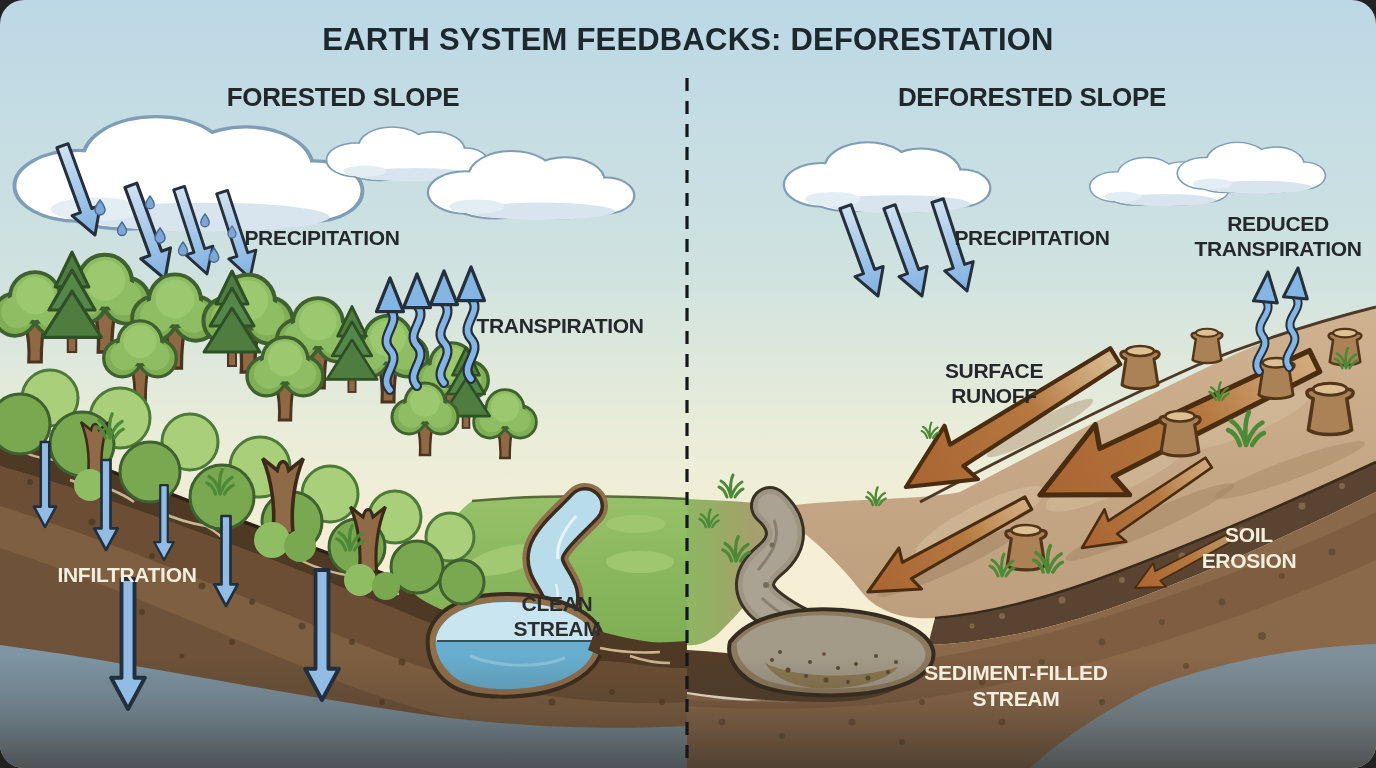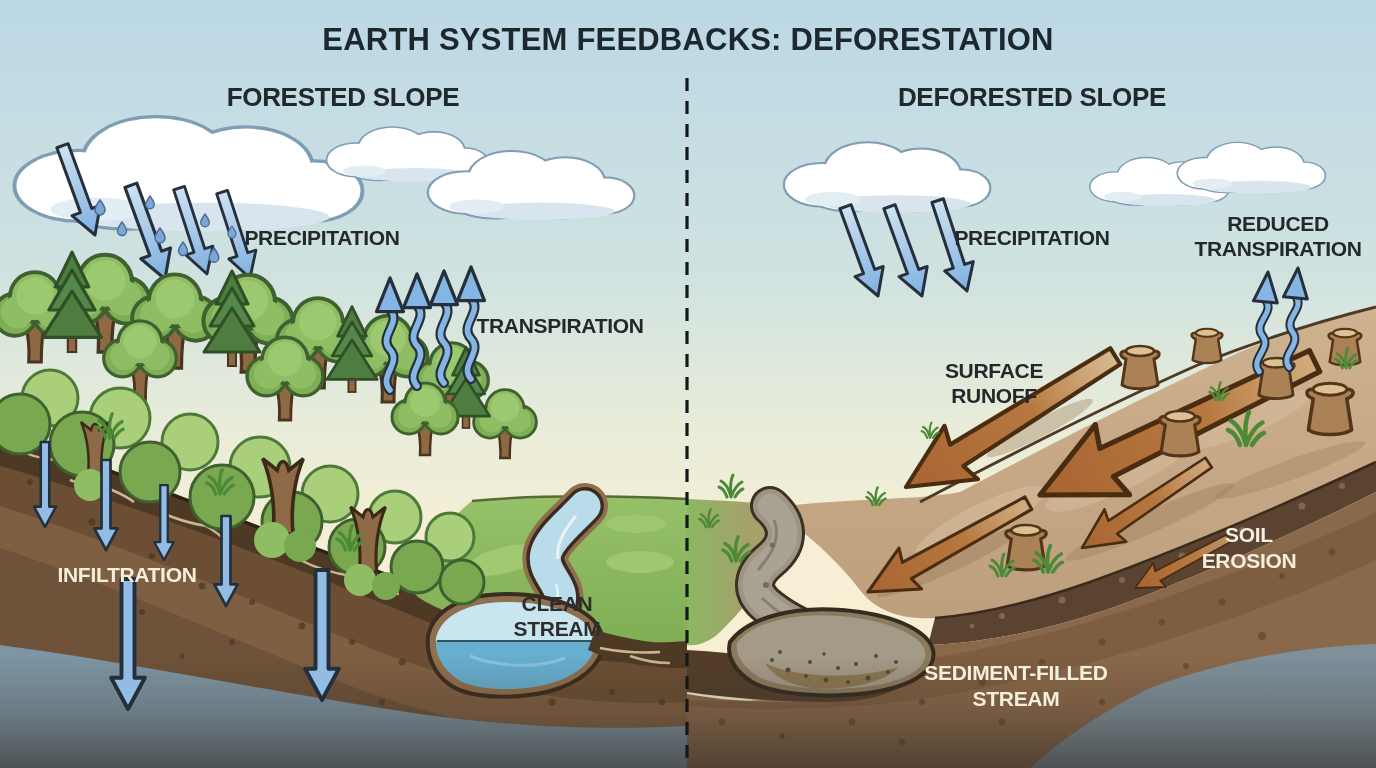--- a/index.html
+++ b/index.html
@@ -1,16 +1,16 @@
 <!DOCTYPE html>
 <html><head>
 <meta charset="utf-8">
 <style>
   html,body{margin:0;padding:0;background:#222;}
-  #stage{position:relative;width:1376px;height:768px;overflow:hidden;font-family:"Liberation Sans",sans-serif;}
+  #stage{position:relative;width:1376px;height:768px;overflow:hidden;font-family:"Liberation Sans",sans-serif;border-radius:24px;}
   svg{display:block;}
   text{font-family:"Liberation Sans",sans-serif;font-weight:bold;letter-spacing:-0.3px;}
   .title{font-size:31px;fill:#1d272e;letter-spacing:0.2px;}
   .heading{font-size:26px;fill:#20282c;}
   .lbl{font-size:21px;fill:#25282b;}
   .lbl-light{font-size:21px;fill:#f4eedd;}
   .lbl-stream{font-size:21px;fill:#2b2e2a;}
 </style>
 </head>
 <body>

